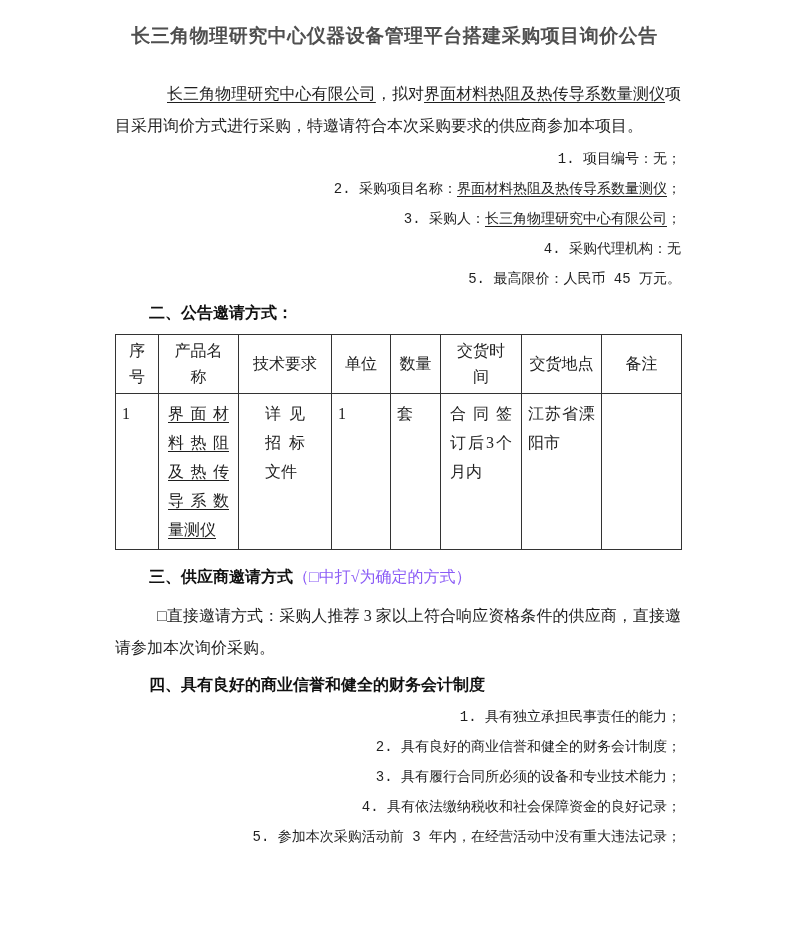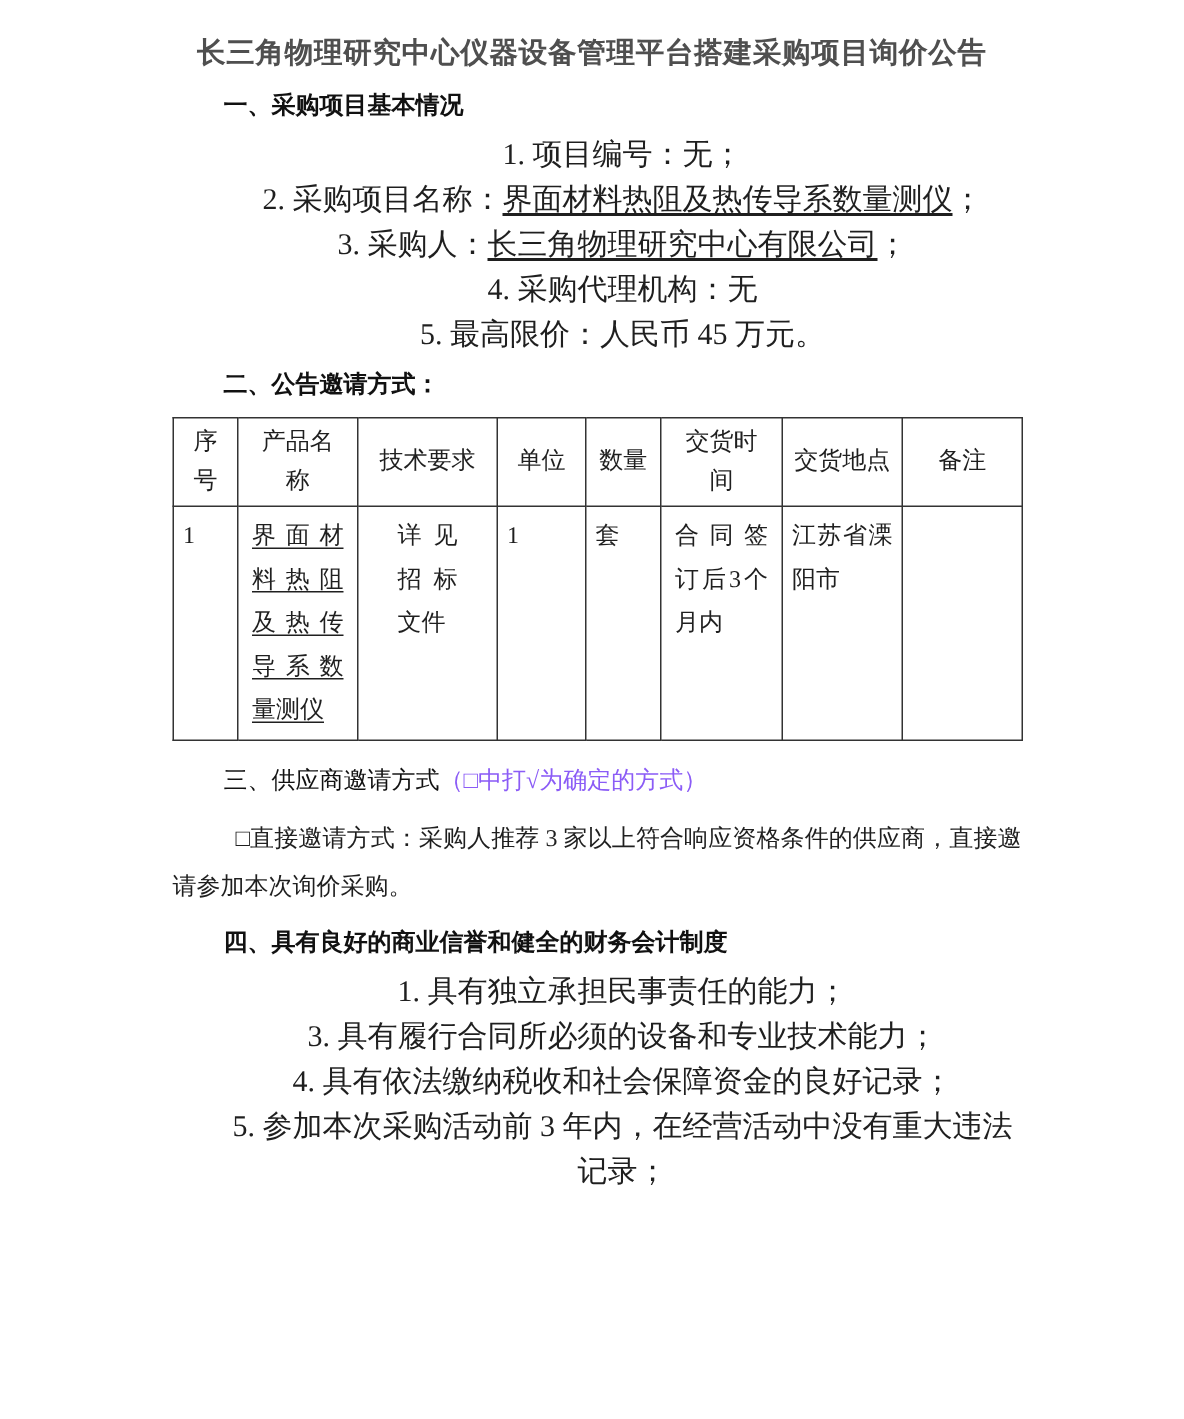--- a/index.html
+++ b/index.html
@@ -43,37 +43,38 @@
     font-family: "Liberation Serif", serif;
     font-weight: normal;
     color: #8b5cf6;
   }
   .h1 { margin-top: 6px; }
   .h2 { margin-top: 4px; }
   .h3 { margin-top: 12px; }
   .h4 { margin-top: 6px; }
 
   .item {
-    font-size: 20px;
+    font-size: 14px;
     line-height: 30px;
     padding-left: 34px;
-    text-align: center;
+    text-align: right;
+    font-family: Liberation Mono, monospace;
   }
   .items-block { margin-top: 2px; }
 
   .para {
     font-size: 16px;
     line-height: 32px;
     text-align: justify;
     text-indent: 42px;
     margin-top: 8px;
   }
 
   span.u { text-decoration: underline; text-underline-offset: 3px; }
-  span.b { font-weight: normal; font-family: "Liberation Sans", sans-serif; color: #111; }
+  span.b { font-weight: bold; font-family: "Liberation Sans", sans-serif; color: #111; }
 
   table.ptable {
     margin-top: 6px;
     width: 566px;
     table-layout: fixed;
     border-collapse: collapse;
     font-size: 16px;
   }
   .ptable col.c0 { width: 43px; }
   .ptable col.c1 { width: 80px; }
@@ -108,22 +109,22 @@
 </style>
 </head>
 <body>
 
 <div class="page">
 
   <div class="doc-title">长三角物理研究中心仪器设备管理平台搭建采购项目询价公告</div>
 
   <div class="content">
 
+    <p class="intro"><span class="u plain">长三角物理研究中心有限公司</span><span class="plain">，拟对</span><span class="u plain">界面材料热阻及热传导系数量测仪</span><span class="plain">项目采用询价方式进行采购，特邀请符合本次采购要求的供应商参加本项目。</span></p>
 
-    <div class="sec-heading h1">一、采购项目基本情况</div>
     <div class="items-block">
       <div class="item"><span class="plain">1. 项目编号：无；</span></div>
       <div class="item"><span class="plain">2. 采购项目名称：</span><span class="u plain">界面材料热阻及热传导系数量测仪</span><span class="plain">；</span></div>
       <div class="item"><span class="plain">3. 采购人：</span><span class="u plain">长三角物理研究中心有限公司</span><span class="plain">；</span></div>
       <div class="item"><span class="plain">4. 采购代理机构：无</span></div>
       <div class="item"><span class="plain">5. 最高限价：人民币 45 万元。</span></div>
     </div>
 
     <div class="sec-heading h2">二、公告邀请方式：</div>
 
@@ -163,19 +164,20 @@
         </tr>
       </tbody>
     </table>
 
     <div class="sec-heading h3"><span class="b">三、供应商邀请方式</span><span class="plain">（□中打√为确定的方式）</span></div>
     <p class="para">□直接邀请方式：采购人推荐 3 家以上符合响应资格条件的供应商，直接邀请参加本次询价采购。</p>
 
     <div class="sec-heading h4">四、具有良好的商业信誉和健全的财务会计制度</div>
     <div class="items-block">
       <div class="item"><span class="plain">1. 具有独立承担民事责任的能力；</span></div>
+      <div class="item"><span class="plain">2. 具有良好的商业信誉和健全的财务会计制度；</span></div>
       <div class="item"><span class="plain">3. 具有履行合同所必须的设备和专业技术能力；</span></div>
       <div class="item"><span class="plain">4. 具有依法缴纳税收和社会保障资金的良好记录；</span></div>
       <div class="item"><span class="plain">5. 参加本次采购活动前 3 年内，在经营活动中没有重大违法记录；</span></div>
     </div>
 
   </div>
 </div>
 
 </body></html>

